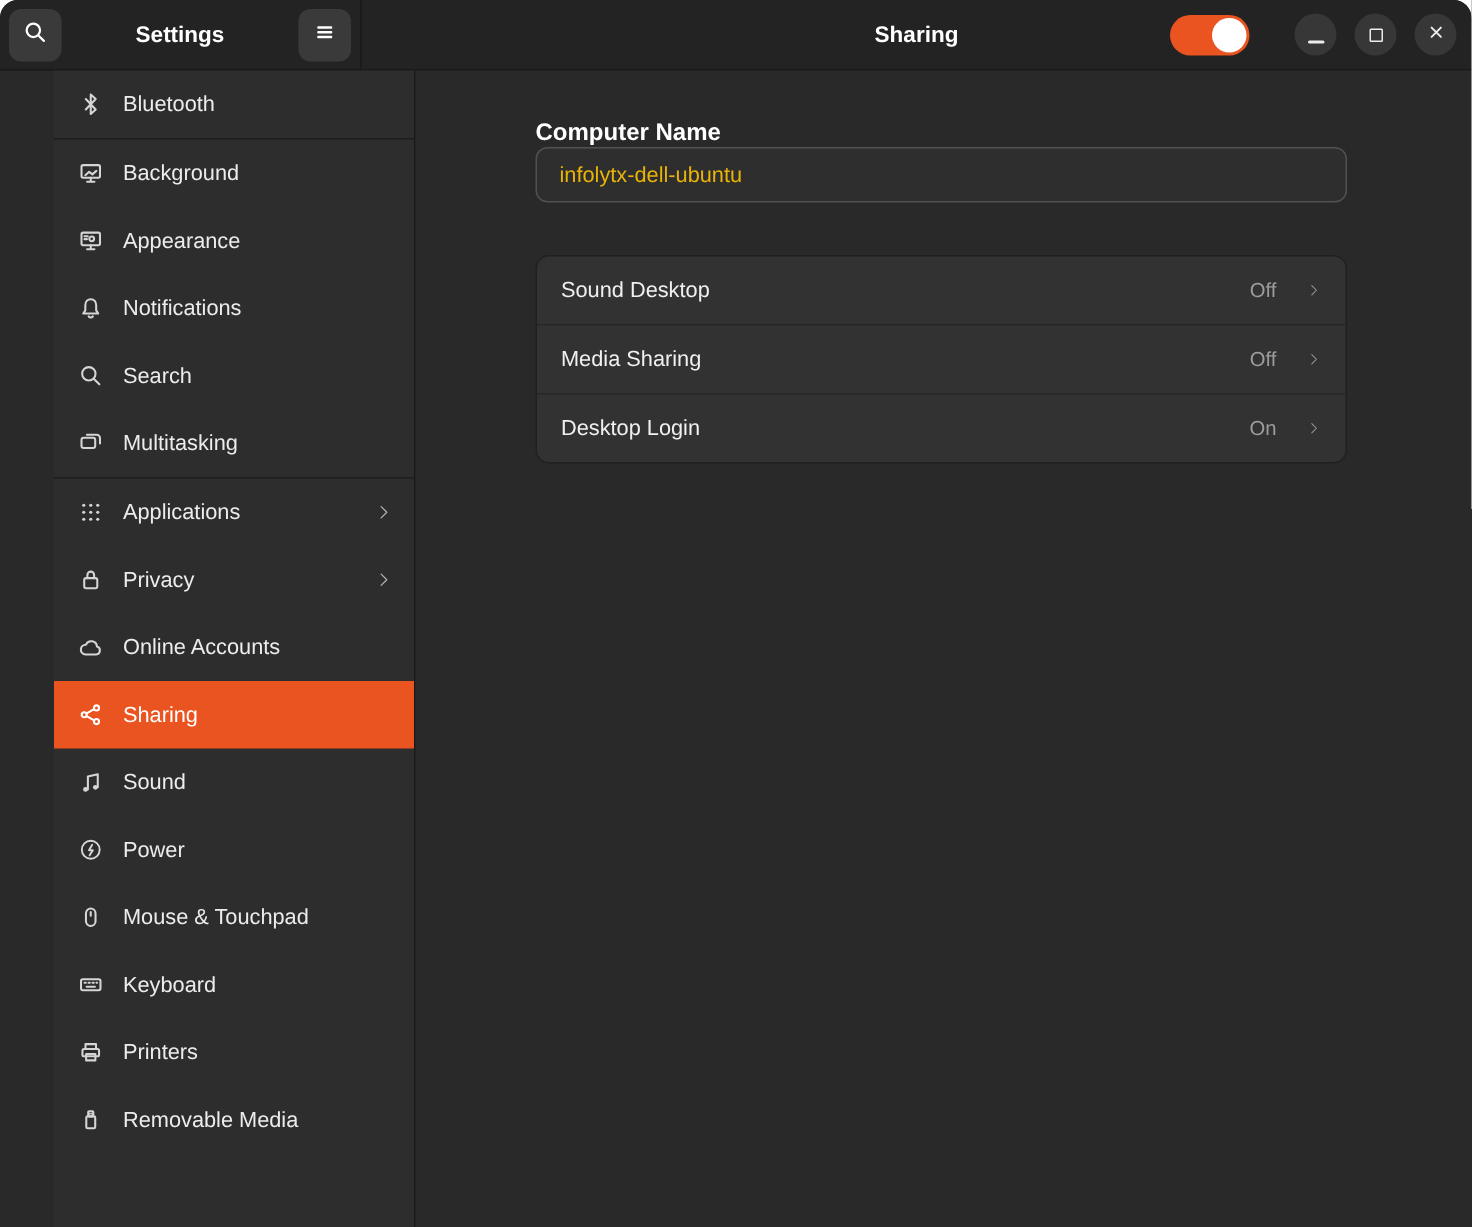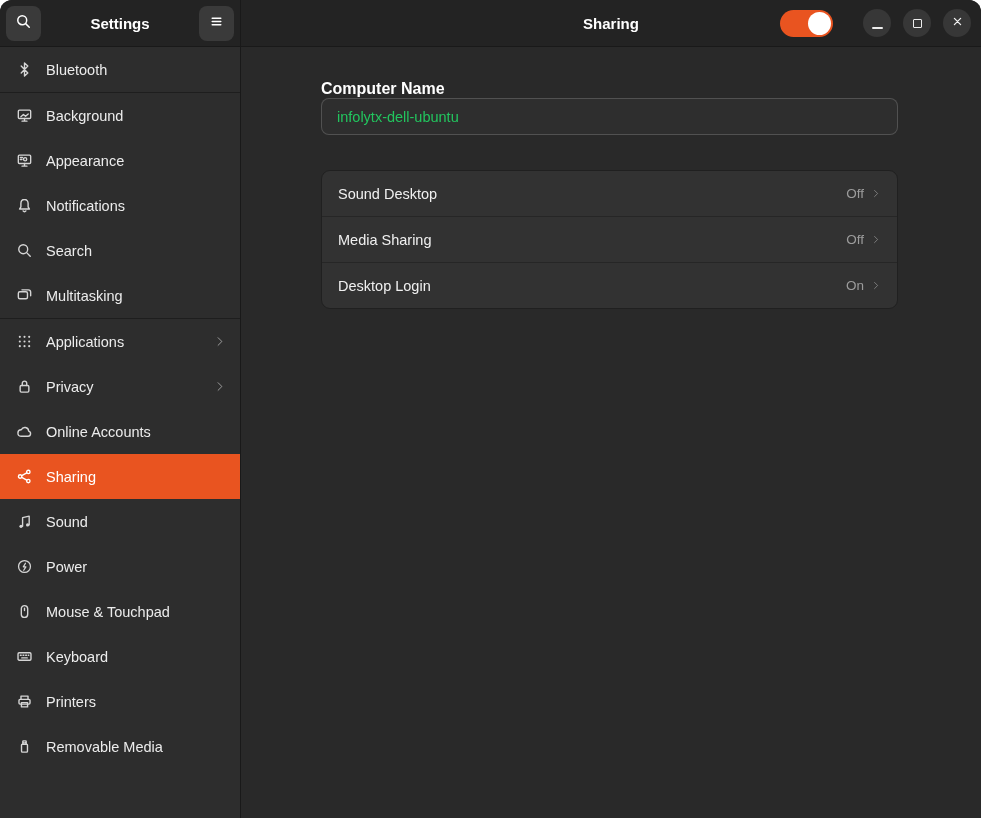--- a/index.html
+++ b/index.html
@@ -16,39 +16,39 @@
   .switch{width:53px;height:27px;border-radius:14px;position:relative;cursor:pointer;margin-right:18px;}
   .switch .knob{position:absolute;top:2px;width:23px;height:23px;border-radius:50%;background:#ffffff;}
   .switch.on .knob{right:2px;}
   .wc-btn{width:28px;height:28px;border-radius:50%;border:none;background:#373737;color:#ededed;display:grid;place-items:center;padding:0;margin-left:12px;cursor:pointer;}
   .min-glyph{display:block;width:11px;height:2px;background:currentColor;margin-top:9px;border-radius:1px;}
   .max-glyph{display:block;width:9px;height:9px;border:1.6px solid currentColor;border-radius:1px;box-sizing:border-box;}
   .wc-btn svg{width:13px;height:13px;}
 
   
   .app-body{flex:1;display:flex;min-height:0;}
-  .sidebar{width:241px;flex:none;background:#2d2d2d;border-right:1px solid #191919;box-sizing:border-box;overflow:hidden;}
+  .sidebar{width:241px;flex:none;background:#2d2d2d;border-right:1px solid #191919;box-sizing:border-box;overflow:hidden;margin-left:36px;}
   .sb-item{height:45px;display:flex;align-items:center;gap:13px;padding:0 14px 0 16px;color:#ececec;font-size:14.5px;cursor:pointer;}
   .sb-item .sb-icon{width:17px;height:17px;color:#d5d5d5;display:grid;place-items:center;flex:none;}
   .sb-item .sb-icon svg{width:17px;height:17px;}
   .sb-item.selected{background:var(--accent,#e95420);color:#ffffff;}
   .sb-item.selected .sb-icon{color:#ffffff;}
   .sb-chevron{margin-left:auto;color:#b2b2b2;display:grid;place-items:center;}
   .sb-chevron svg{width:11px;height:13px;}
   .sb-divider{height:1px;background:#1e1e1e;}
 
   
   .content{flex:1;background:#292929;padding:33px 83px 0 80px;box-sizing:border-box;}
   .section-label{color:#ffffff;font-weight:700;font-size:16px;}
-  .entry{height:37px;background:#2e2e2e;border:1px solid rgba(255,255,255,0.17);border-radius:8px;display:flex;align-items:center;padding:0 15px;color:#22c55e;font-size:14.5px;box-sizing:border-box;margin-bottom:35px;}
+  .entry{height:37px;background:#2e2e2e;border:1px solid rgba(255,255,255,0.17);border-radius:8px;display:flex;align-items:center;padding:0 15px;color:#eab308;font-size:14.5px;box-sizing:border-box;margin-bottom:35px;}
   .card{background:#323232;border:1px solid #202020;border-radius:9px;overflow:hidden;}
   .row{height:45px;display:flex;align-items:center;padding:0 16px;cursor:pointer;}
   .row + .row{border-top:1px solid #262626;}
   .row-label{color:#f0f0f0;font-size:14.5px;}
-  .row-right{margin-left:auto;display:flex;align-items:flex-start;gap:8px;}
+  .row-right{margin-left:auto;display:flex;align-items:flex-start;gap:21px;}
   .row-value{color:#9c9c9c;font-size:13.5px;}
   .row-chevron{color:#9c9c9c;display:grid;place-items:center;}
   .row-chevron svg{width:9px;height:15px;}
 </style>
 </head>
 <body>
 
 <div class="window">
 
   <header class="headerbar">

